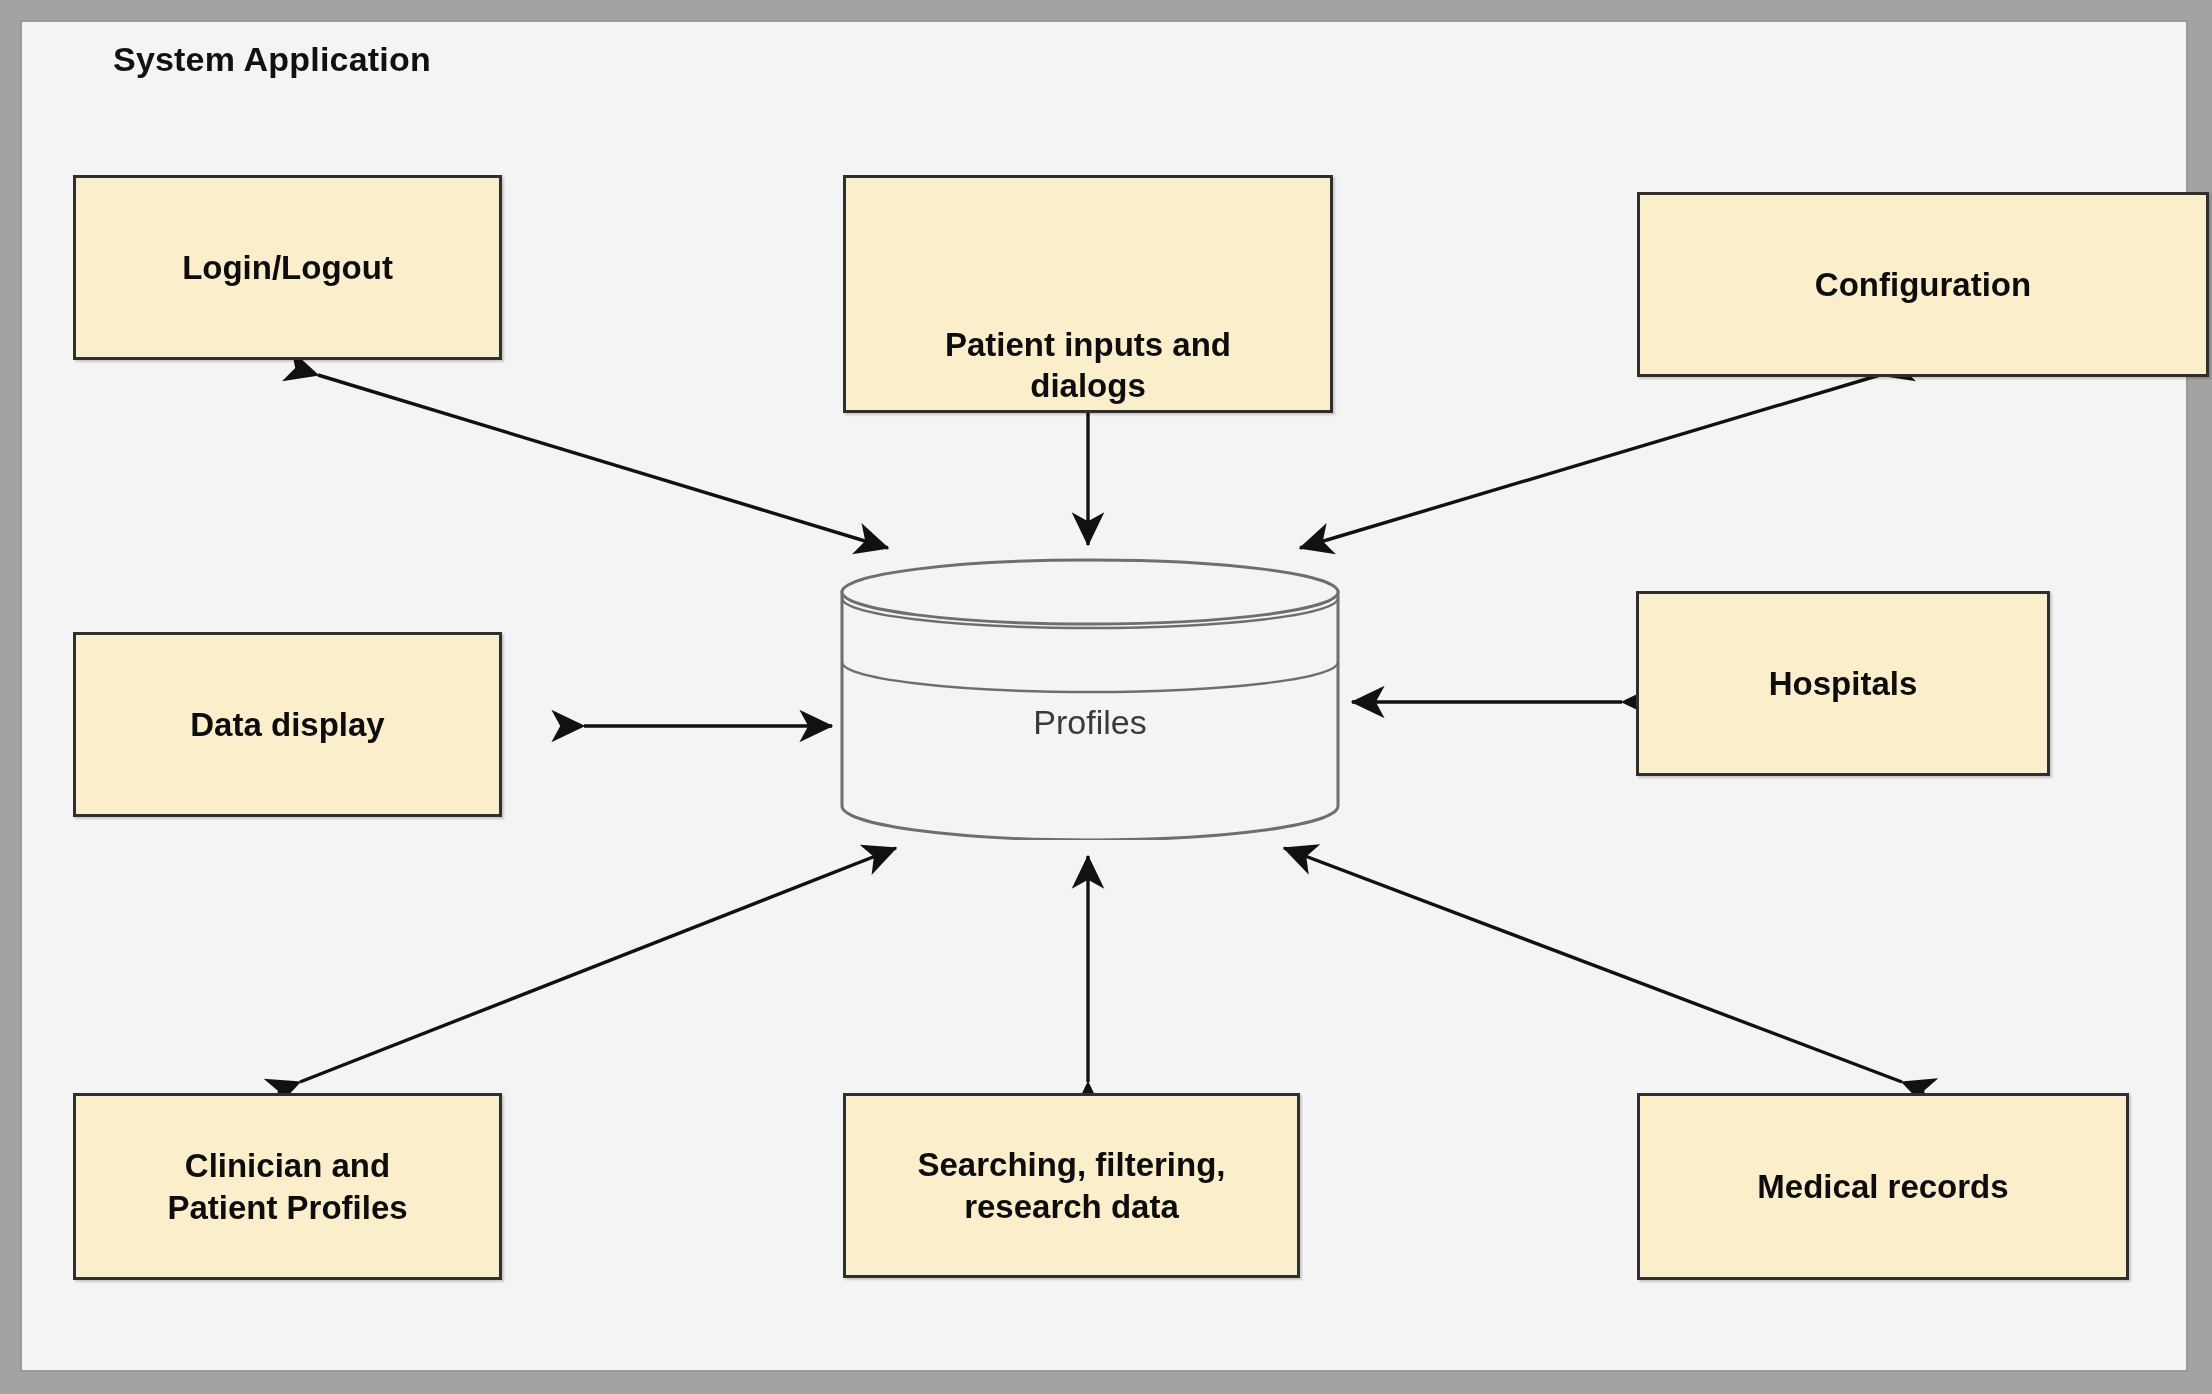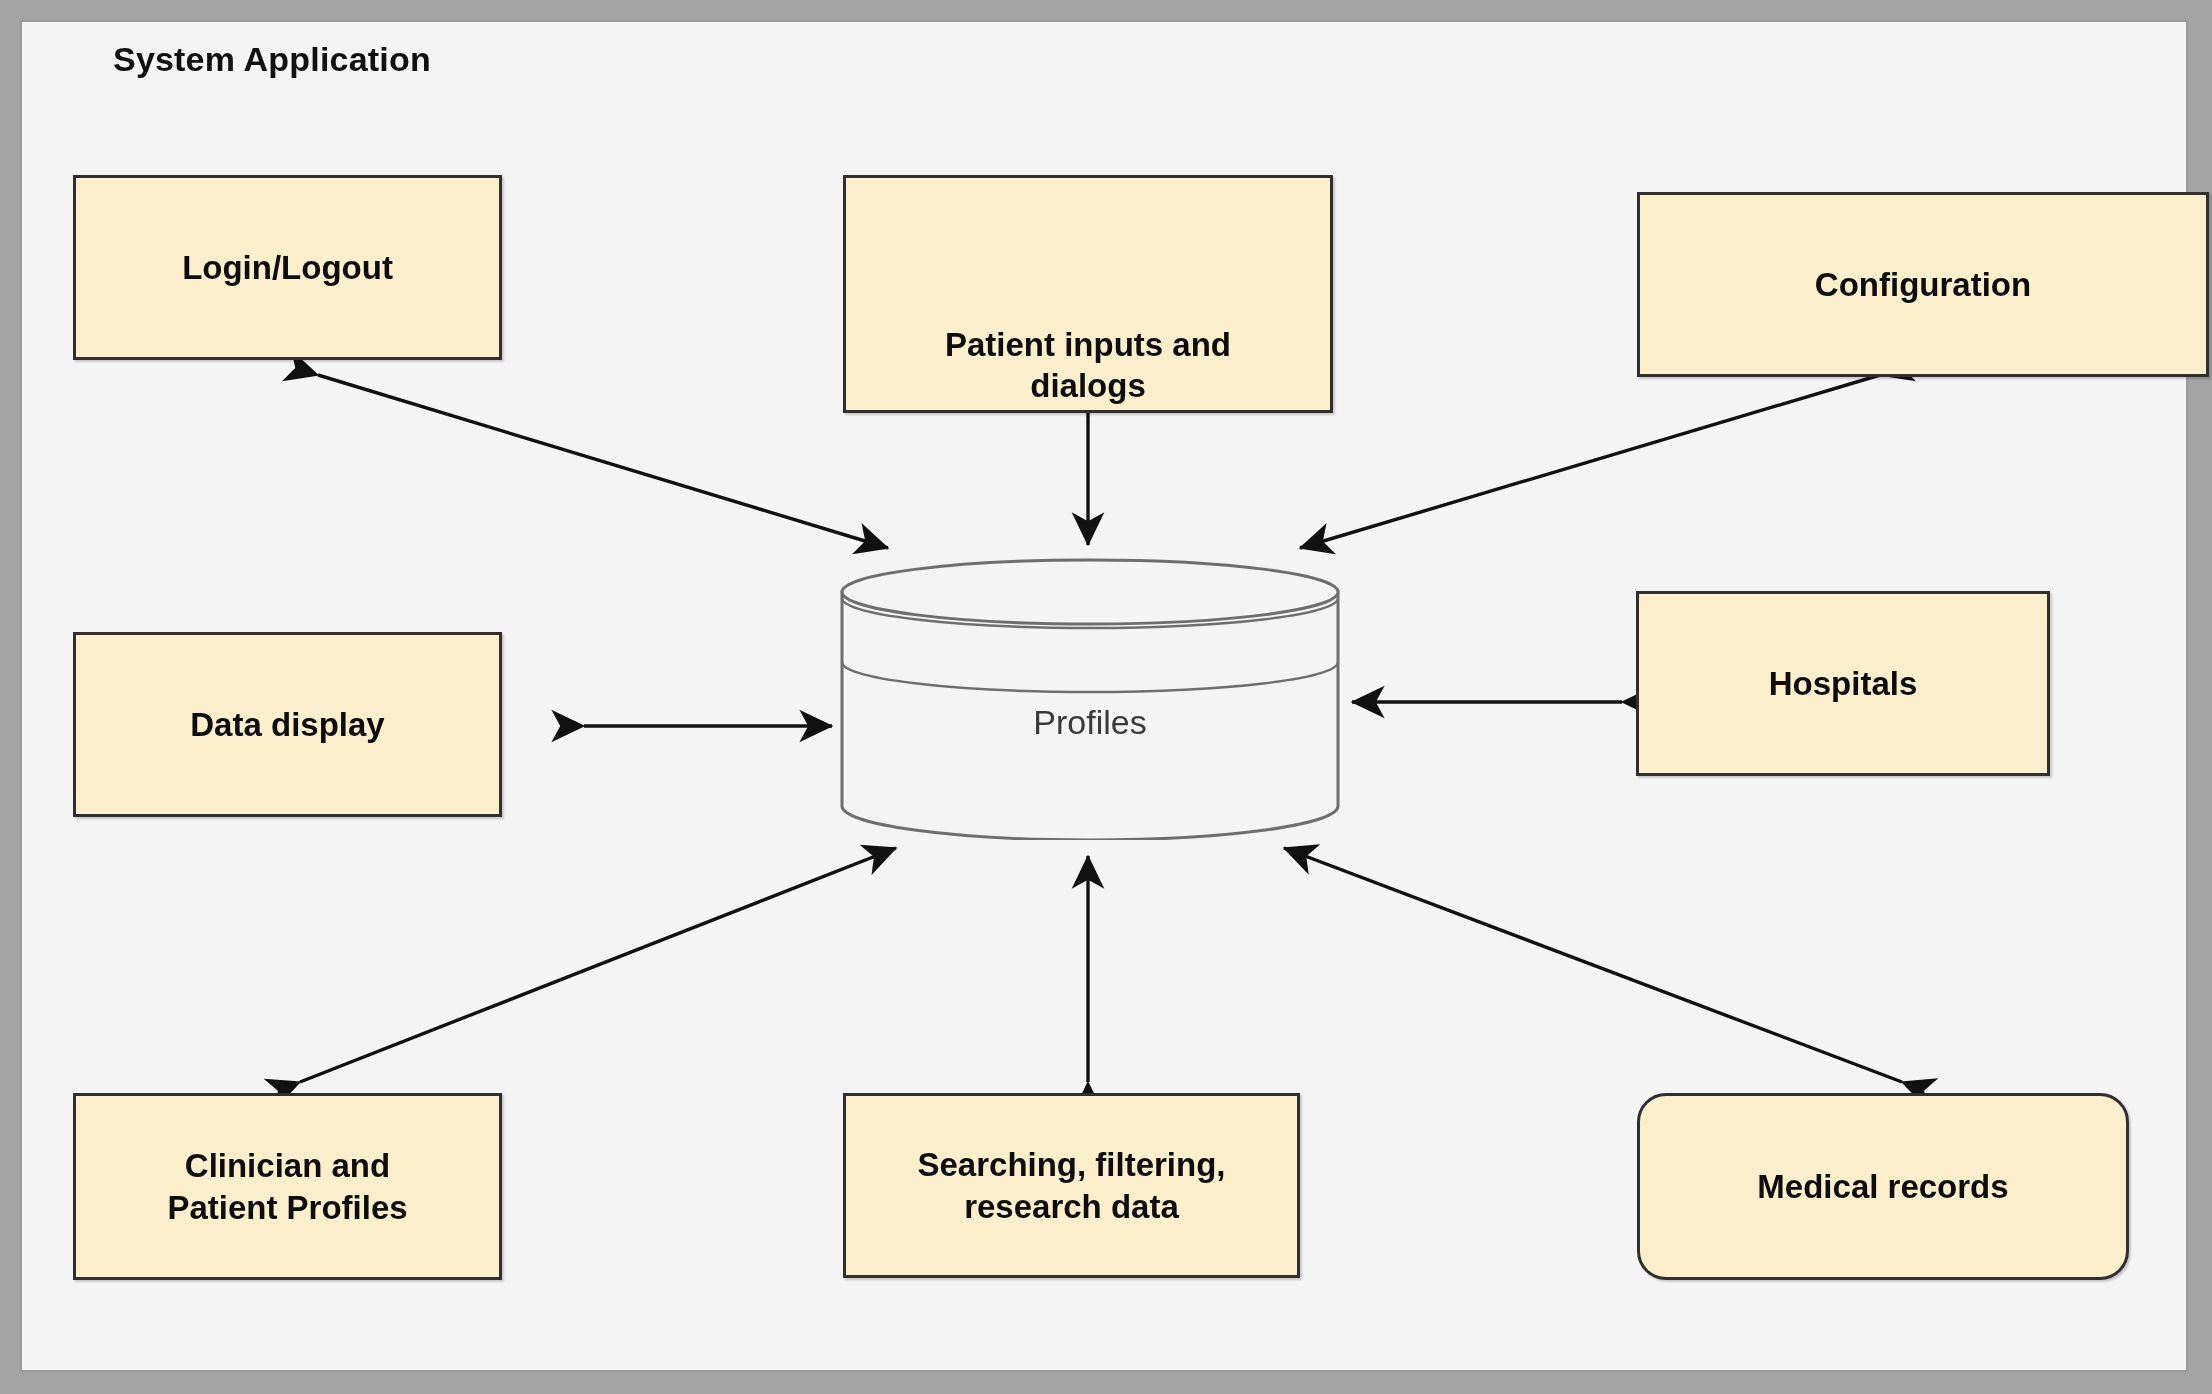--- a/index.html
+++ b/index.html
@@ -180,17 +180,17 @@
   <div class="module-box" style="left:73px; top:1093px; width:429px; height:187px;">
     <span>Clinician and
 Patient Profiles</span>
   </div>
 
   <div class="module-box" style="left:843px; top:1093px; width:457px; height:185px;">
     <span>Searching, filtering,
 research data</span>
   </div>
 
-  <div class="module-box" style="left:1637px; top:1093px; width:492px; height:187px;border-radius:29px;">
+  <div class="module-box" style="left:1637px; top:1093px; width:492px; height:187px;">
     <span>Medical records</span>
   </div>
 
 </div>
 
 </body></html>

